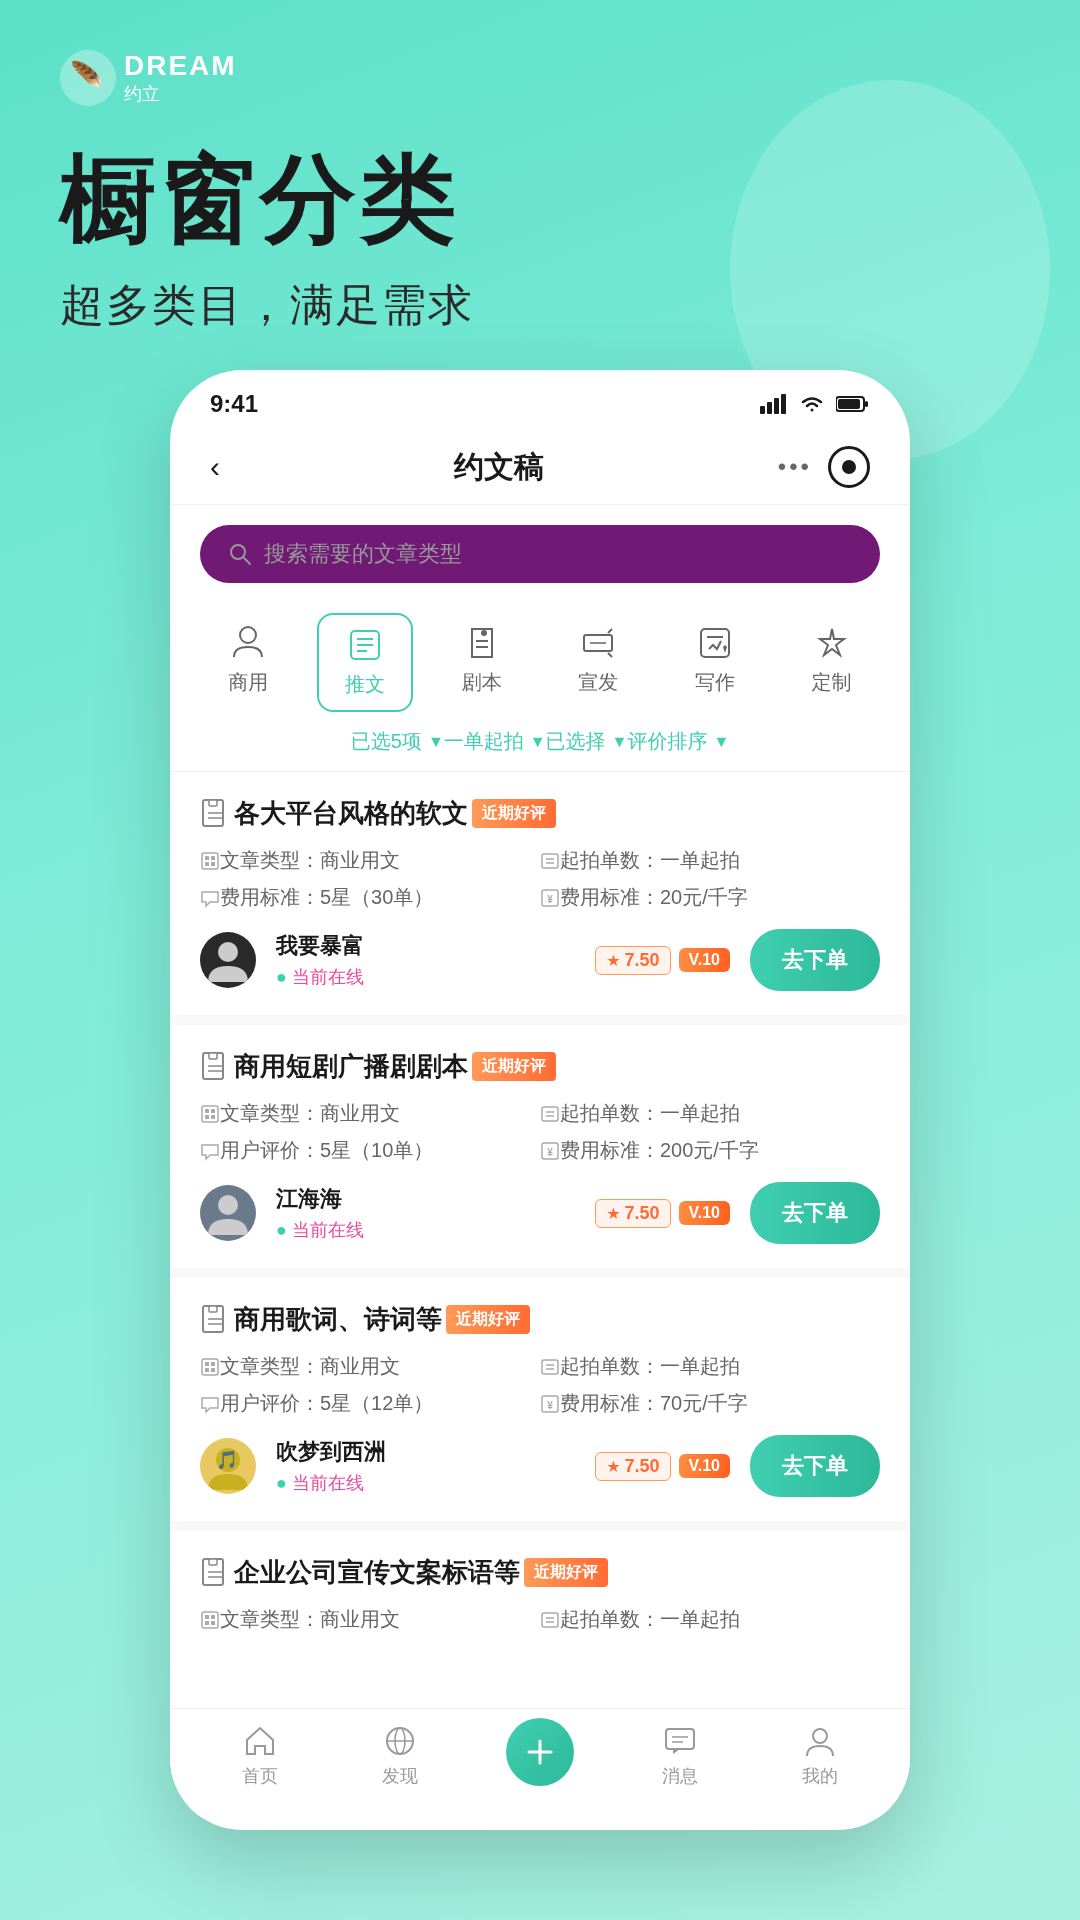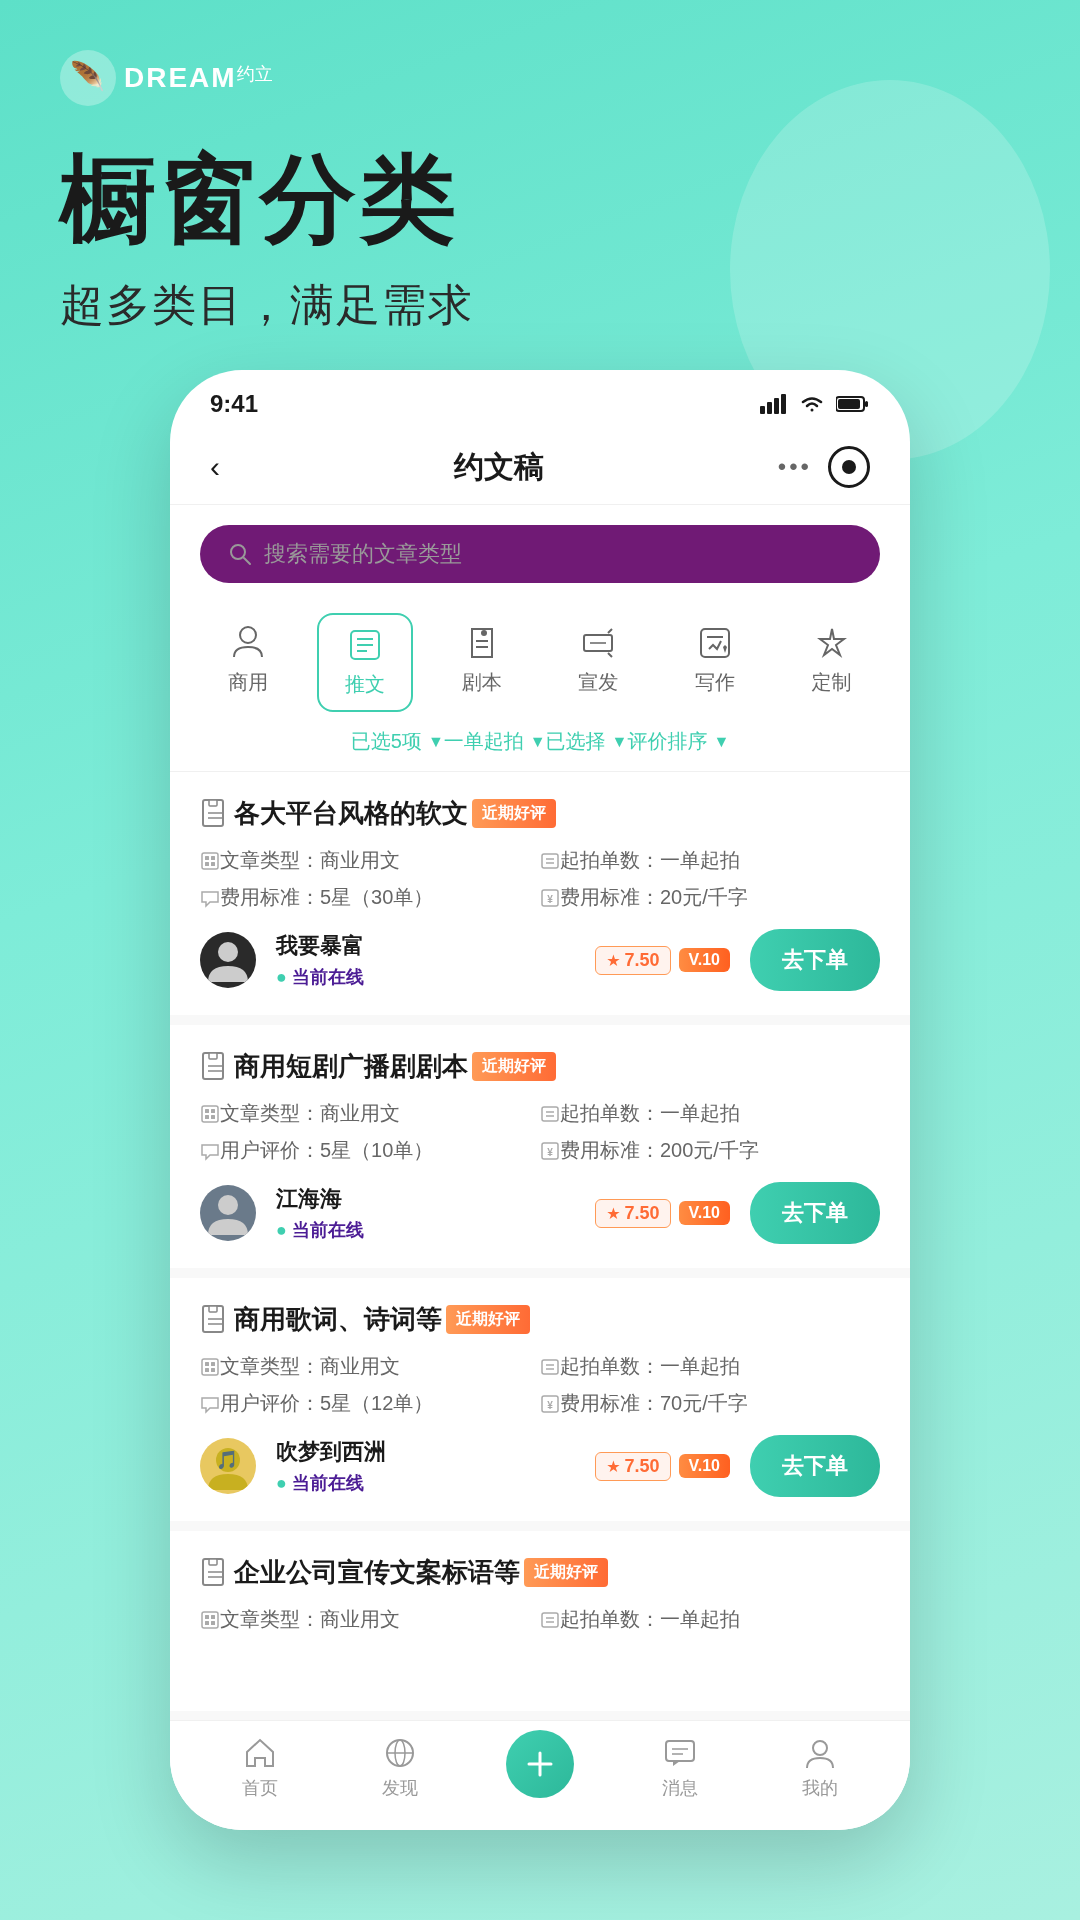--- a/index.html
+++ b/index.html
@@ -36,21 +36,21 @@
       margin-bottom: 40px;
     }
 
     .logo-icon {
       width: 56px;
       height: 56px;
     }
 
     .logo-text {
       display: flex;
-      flex-direction: row;
+      flex-direction: column;
     }
 
     .logo-dream {
       font-size: 28px;
       font-weight: 700;
       color: white;
       letter-spacing: 2px;
       text-transform: uppercase;
     }
 
@@ -316,22 +316,21 @@
 
     .seller-name {
       font-size: 22px;
       font-weight: 600;
       color: #1a1a1a;
       margin-bottom: 4px;
     }
 
     .seller-status {
       font-size: 18px;
-      color: #4c1d95;
-      font-weight: bold;
+      color: #ec4899;
     }
 
     .seller-status::before {
       content: '● ';
       color: #3fcfb0;
     }
 
     .seller-badges {
       display: flex;
       gap: 8px;
@@ -347,21 +346,21 @@
       font-size: 22px;
       font-weight: 600;
       cursor: pointer;
       white-space: nowrap;
       margin-left: auto;
     }
 
     
     .bottom-nav {
       position: absolute;
-      bottom: 0;
+      bottom: 12px;
       left: 0;
       right: 0;
       height: 110px;
       background: white;
       border-top: 1px solid #f0f0f0;
       display: flex;
       justify-content: space-around;
       align-items: center;
       padding: 0 20px 16px 20px;
     }

